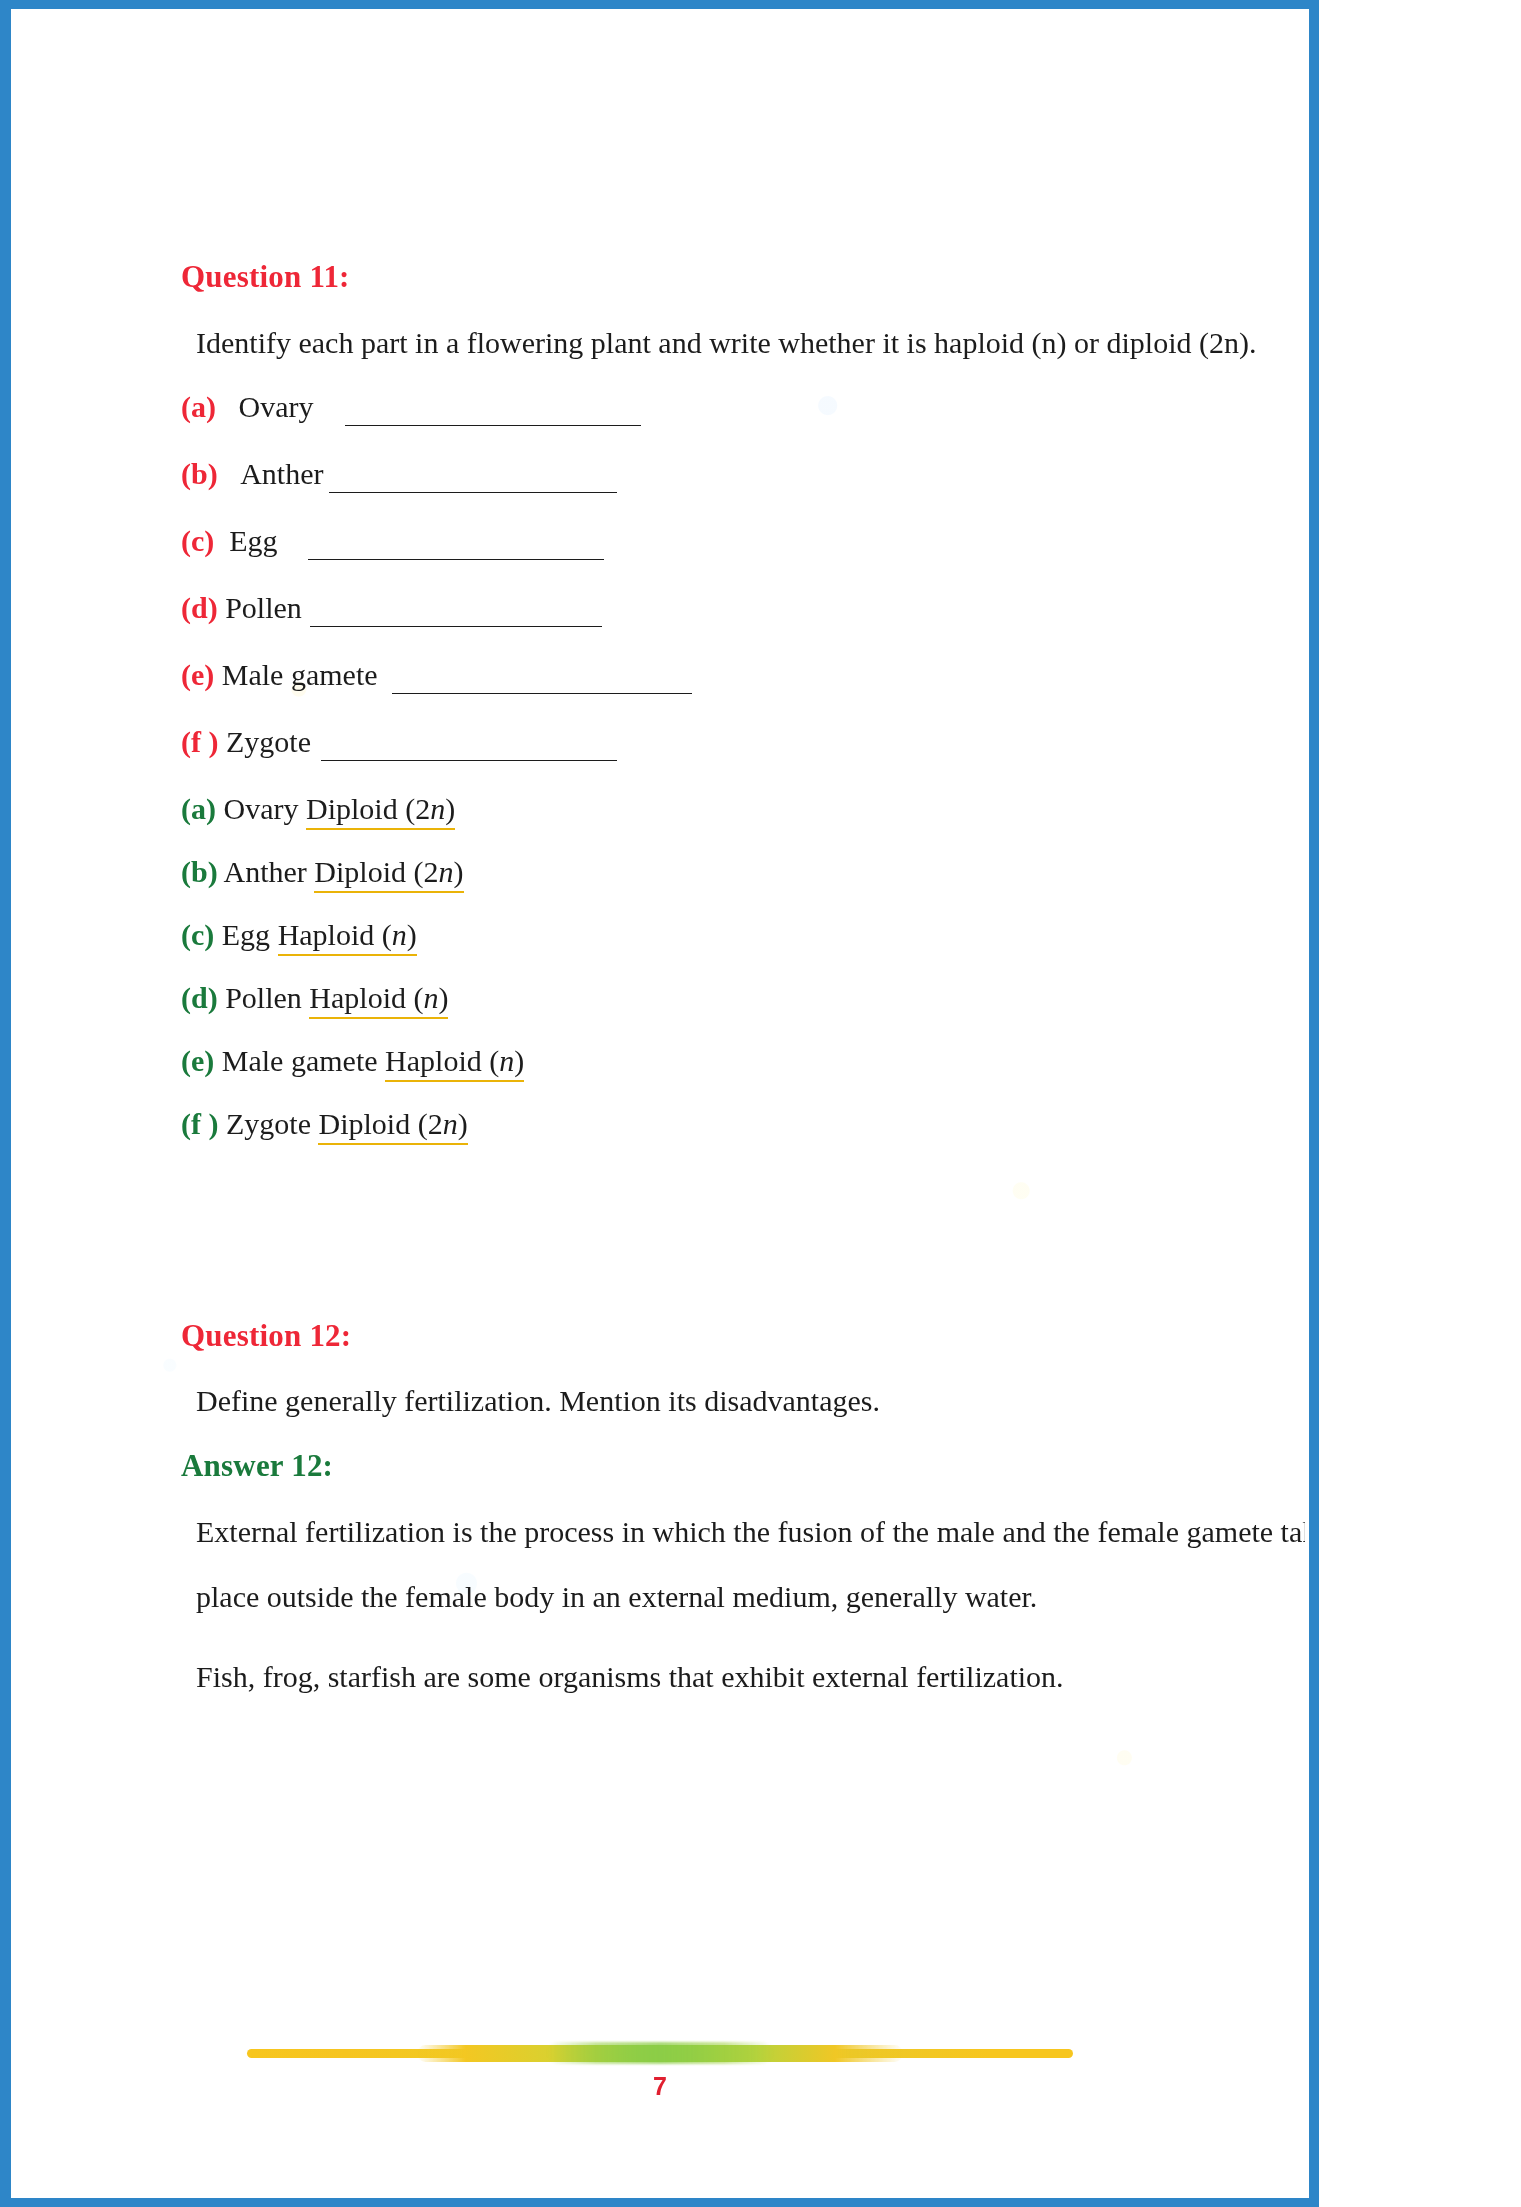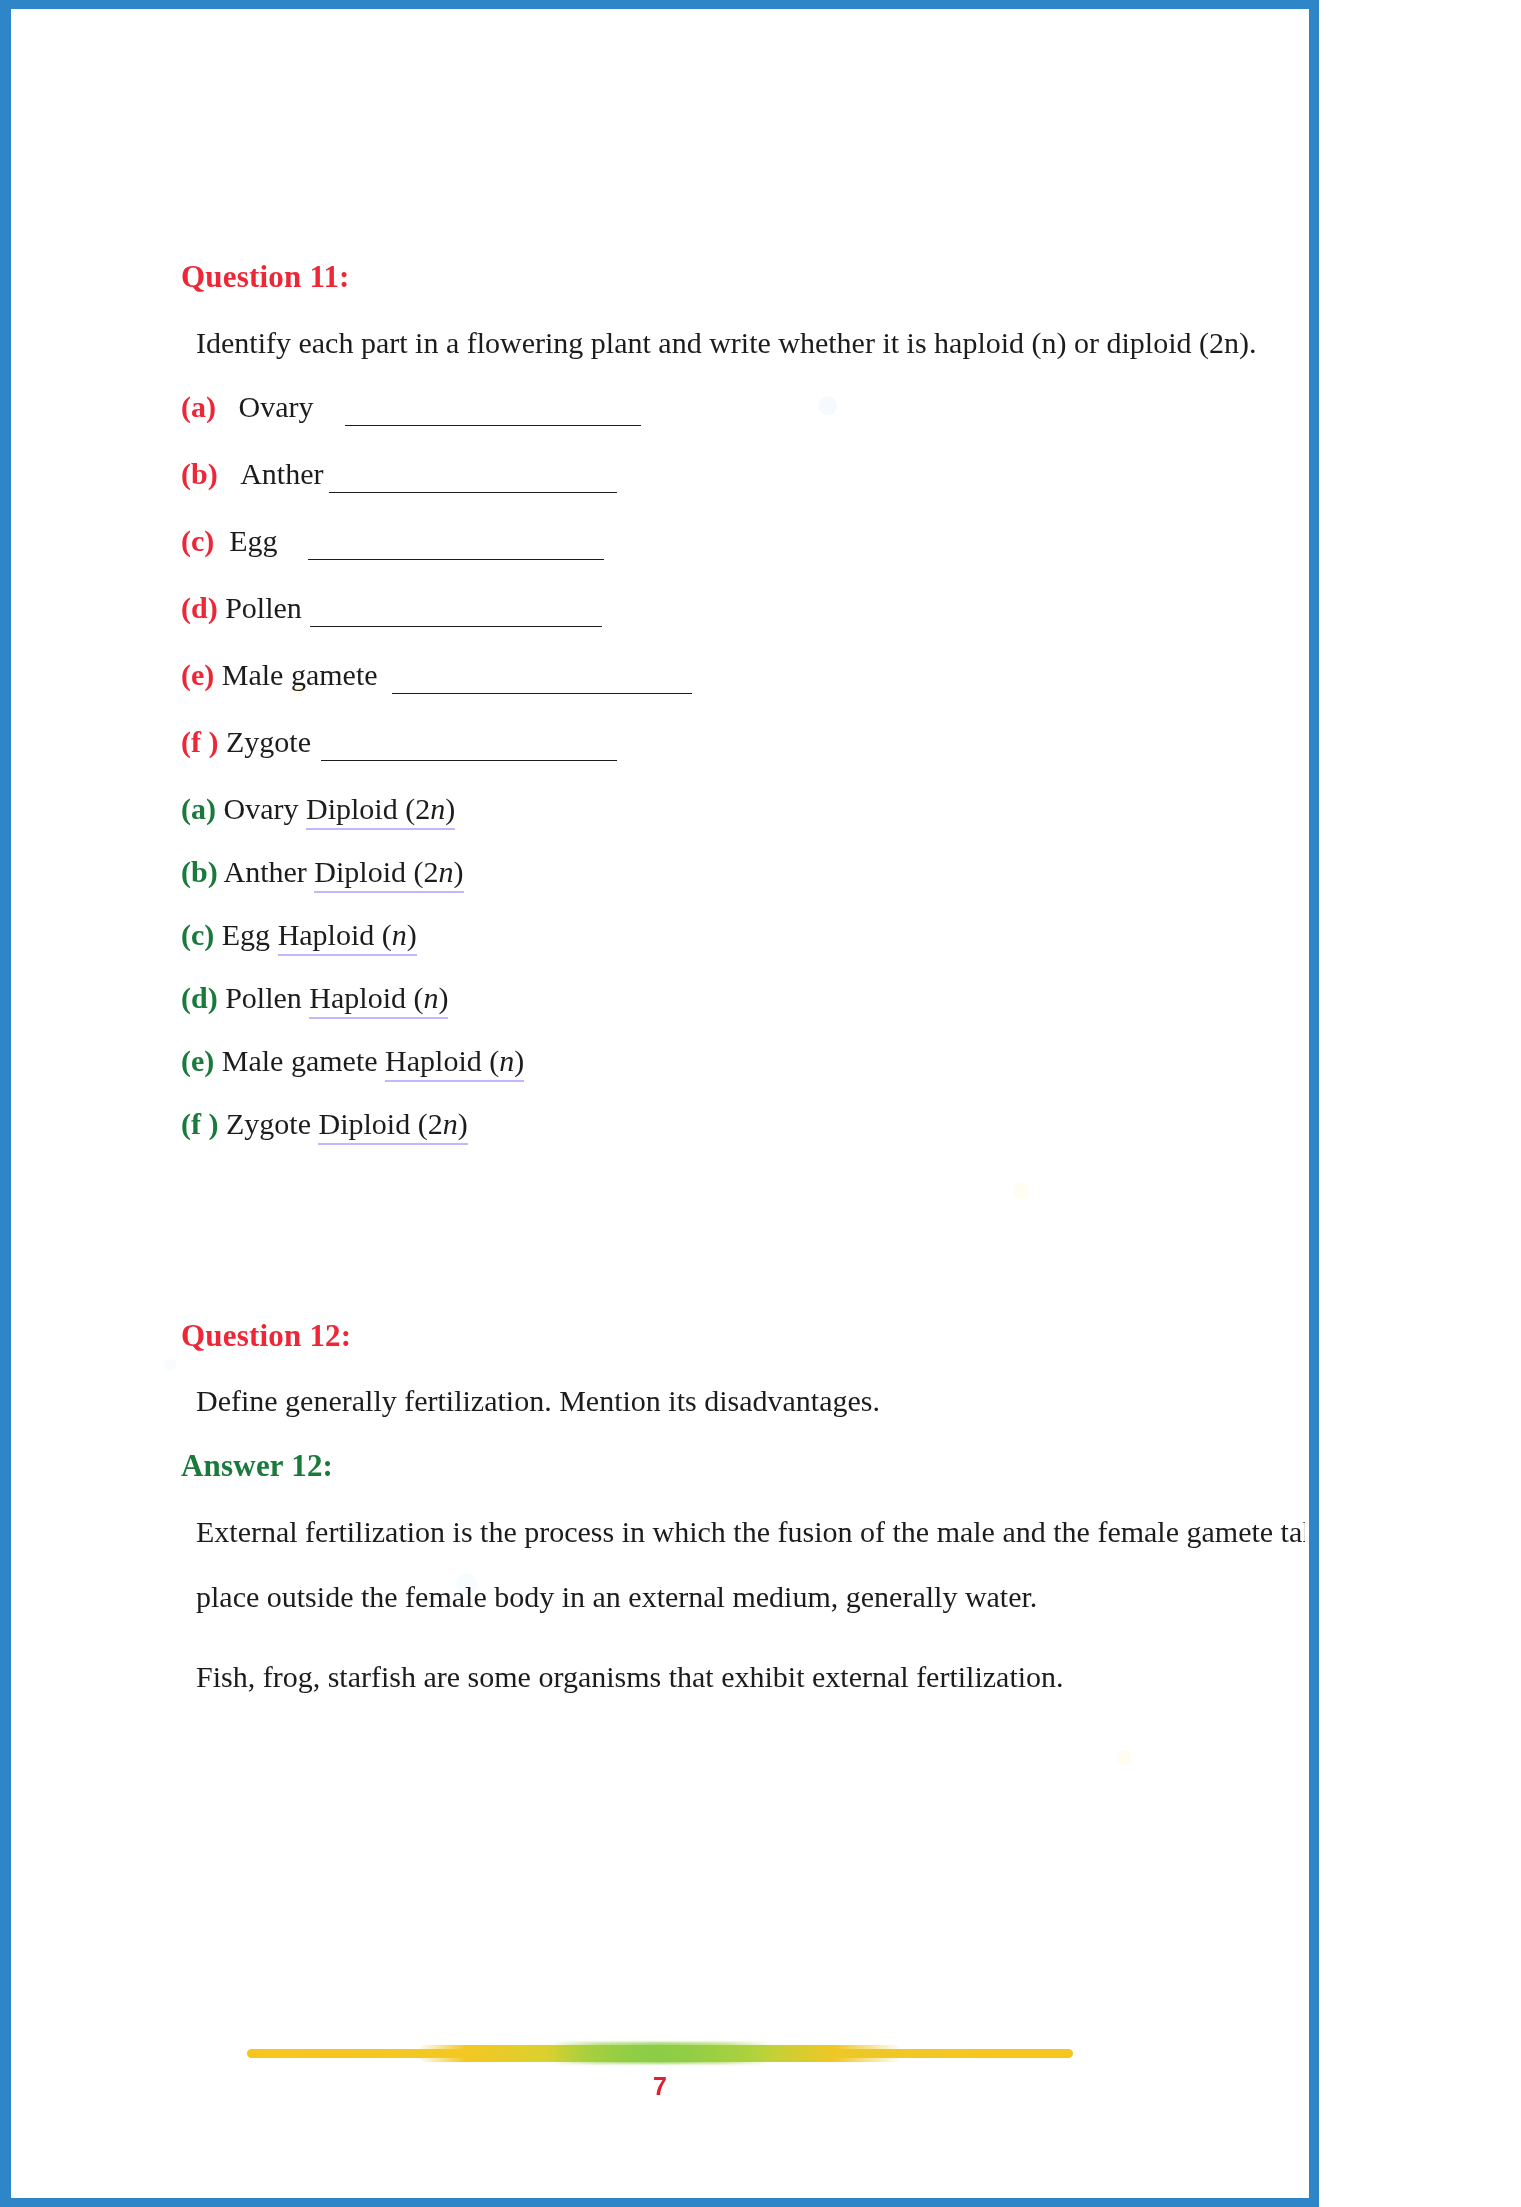--- a/index.html
+++ b/index.html
@@ -121,21 +121,21 @@
     font-weight: bold;
     flex: 0 0 auto;
     white-space: pre;
   }
   .ans-row .label {
     flex: 0 0 auto;
     white-space: pre;
   }
   .ans-row .value {
     flex: 0 0 auto;
-    border-bottom: 2px solid #c4b5fd;
+    border-bottom: 2px solid #eab308;
     padding-bottom: 2px;
     white-space: pre;
   }
   .ital { font-style: italic; }
 
   .gap-lg { height: 148px; }
 
   
   .footer {
     position: absolute;

